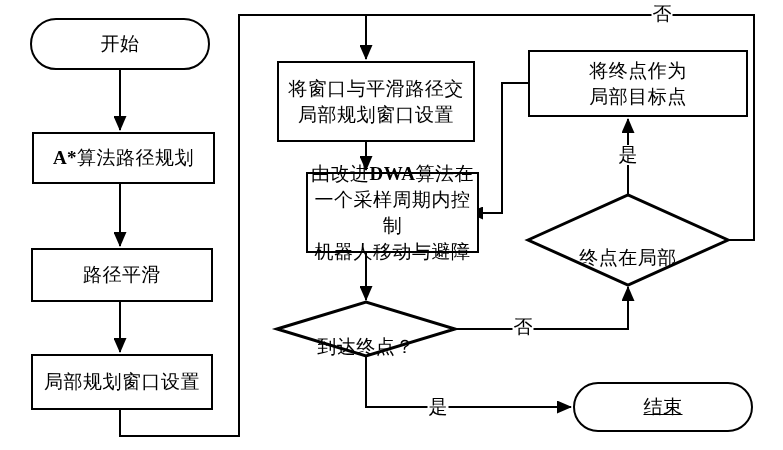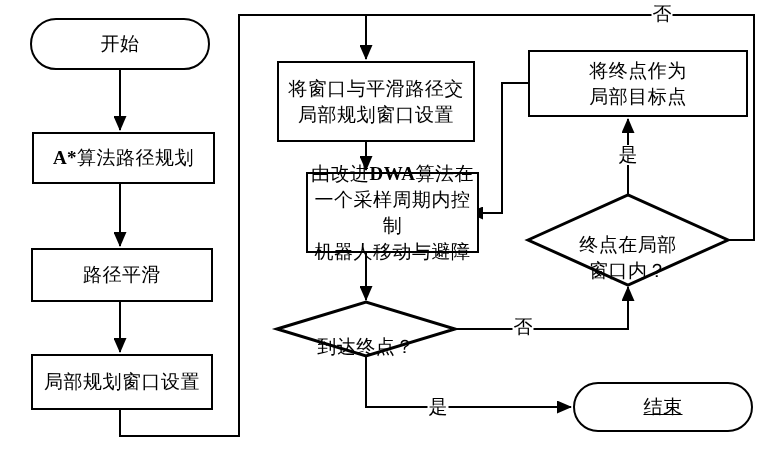--- a/index.html
+++ b/index.html
@@ -116,21 +116,20 @@
     <span>到达终点？</span>
   </div>
 
   <div class="node" style="left:528px;top:50px;width:220px;height:67px;">
     <span>将终点作为</span>
     <span>局部目标点</span>
   </div>
 
   <div class="node diamond-label" style="left:548px;top:213px;width:160px;height:54px;">
     <span>终点在局部</span>
-    <span>窗口内？</span>
   </div>
 
   <div class="node terminal" style="left:573px;top:382px;width:180px;height:50px;text-decoration:underline;">
     <span>结束</span>
   </div>
 
   <div class="edge-label" style="left:662px;top:14px;">否</div>
   <div class="edge-label" style="left:628px;top:155px;">是</div>
   <div class="edge-label" style="left:523px;top:327px;">否</div>
   <div class="edge-label" style="left:438px;top:407px;">是</div>

